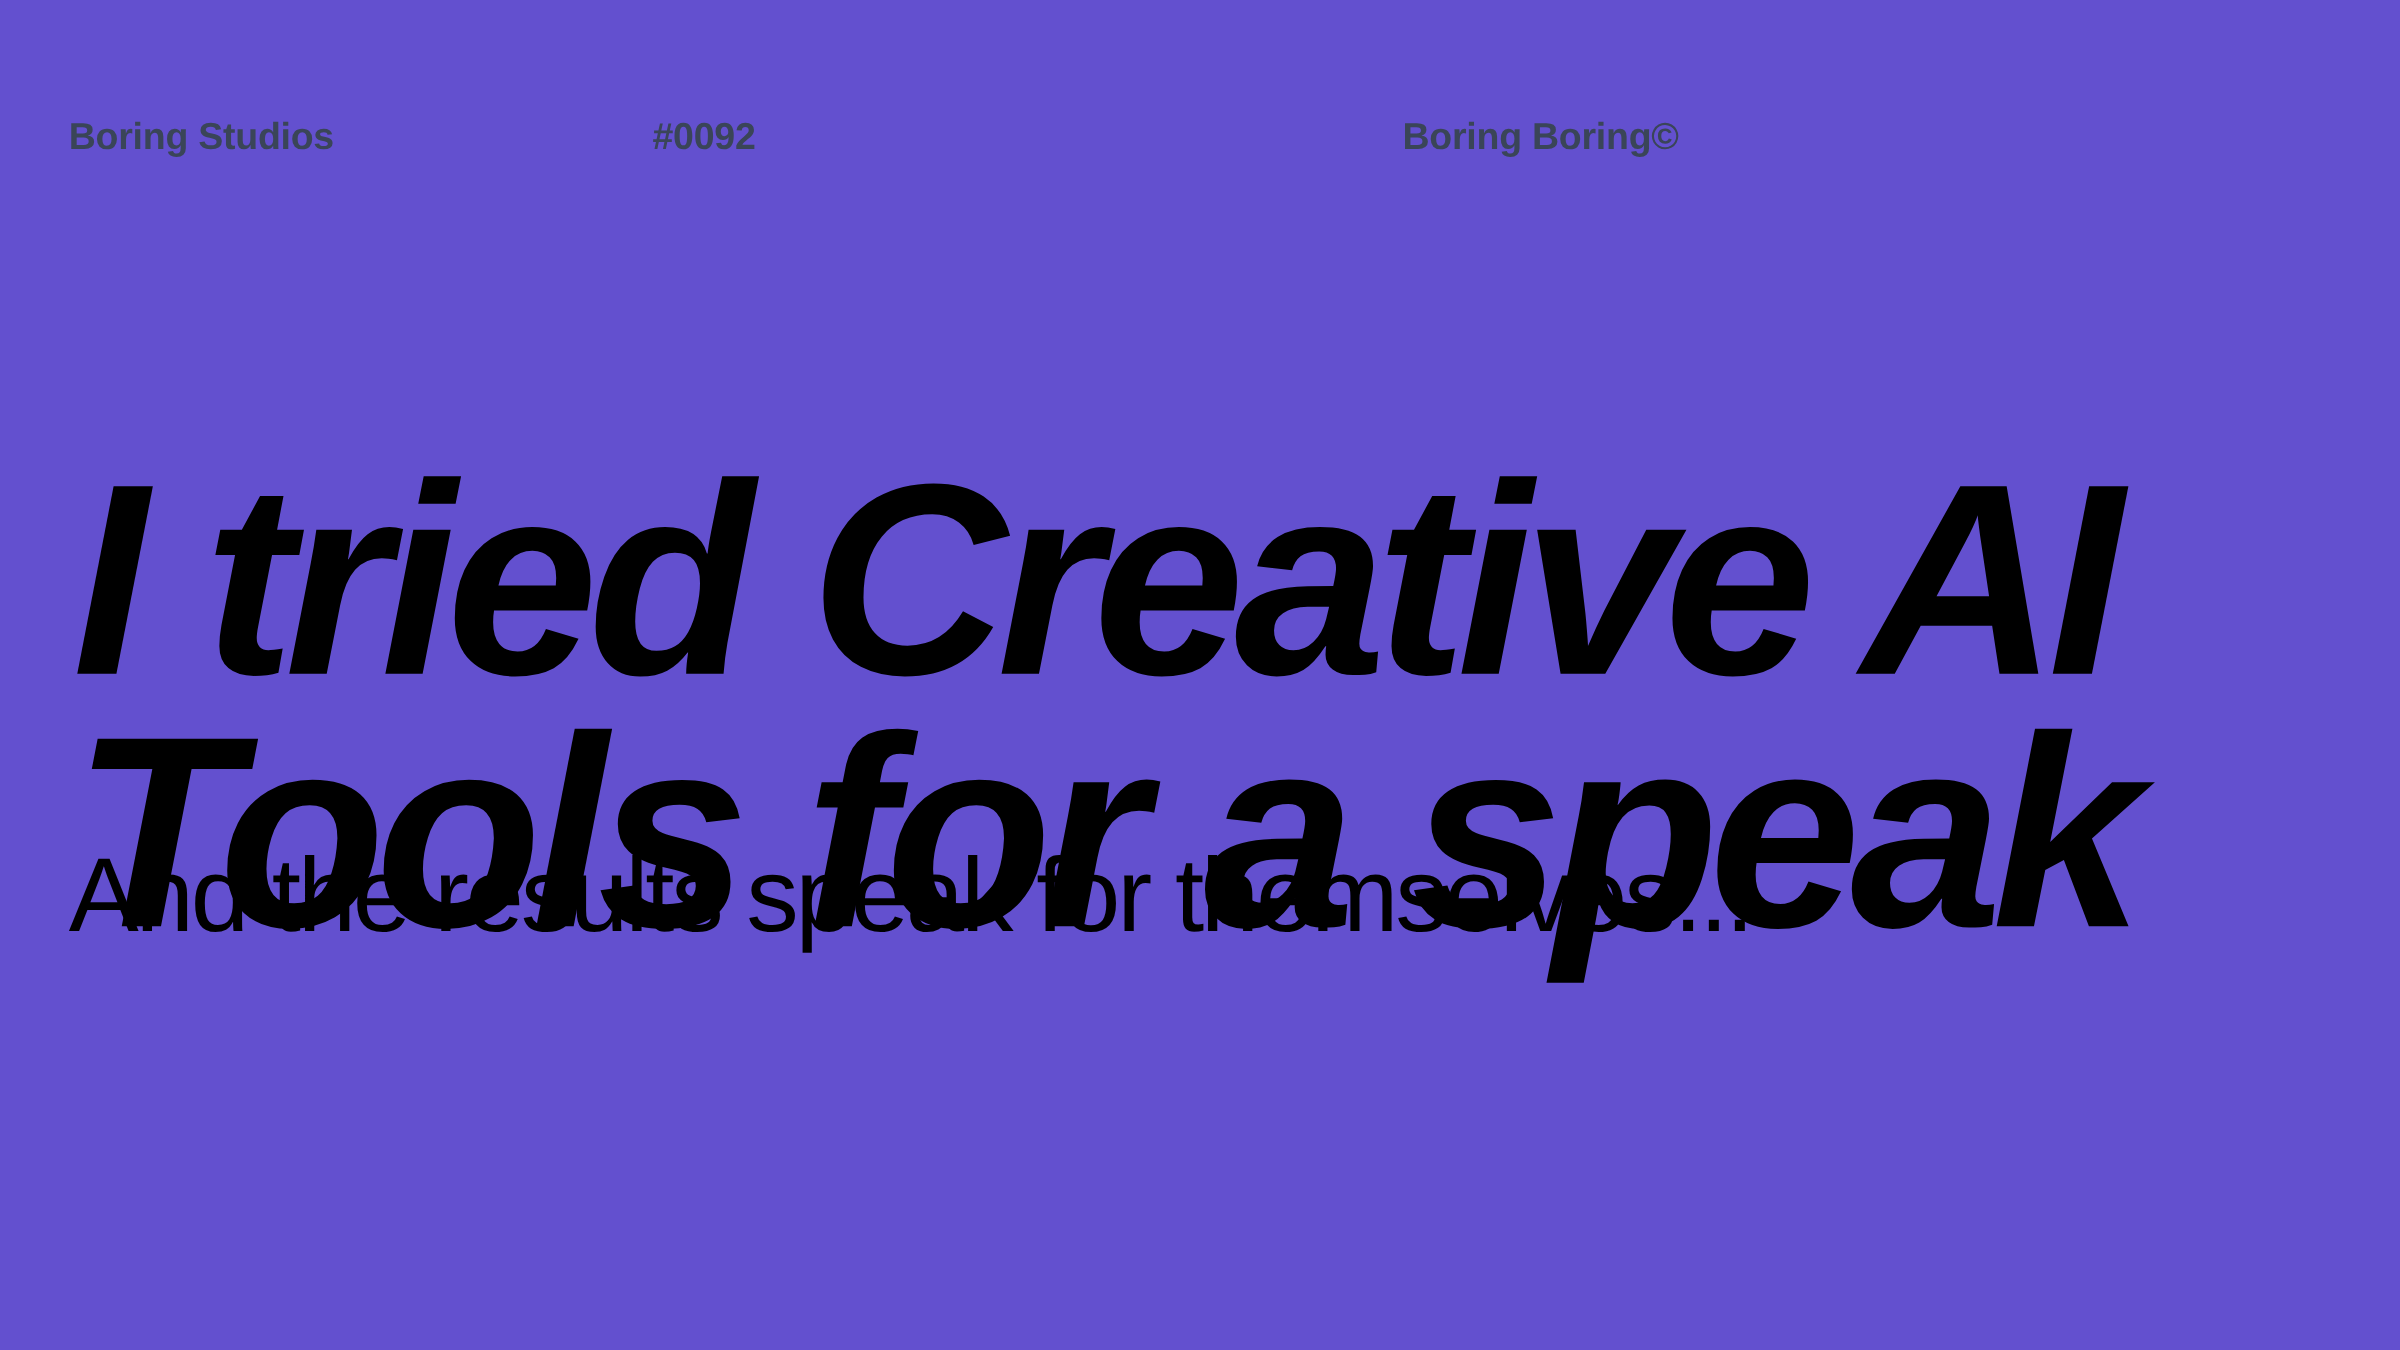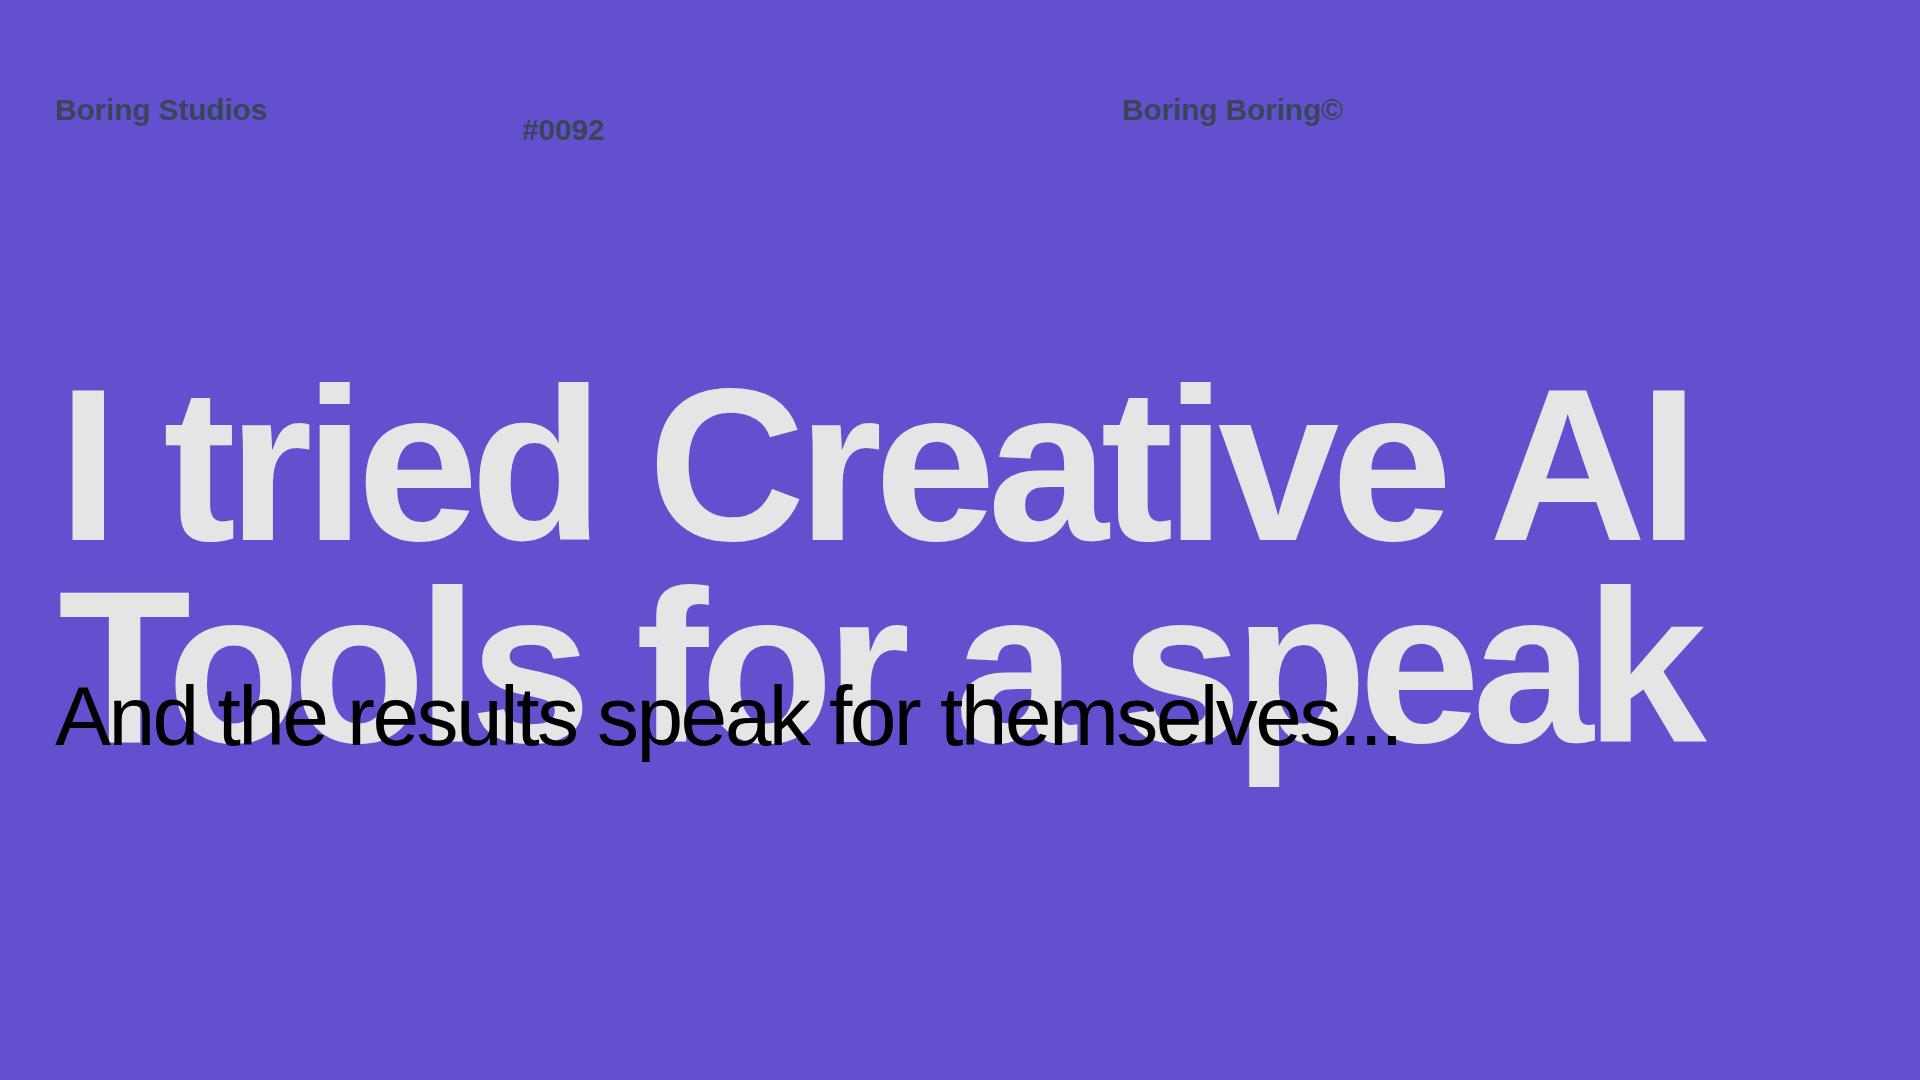--- a/index.html
+++ b/index.html
@@ -93,25 +93,25 @@
     height: 290px;
   }
 </style>
 </head>
 <body style="background: rgb(99, 80, 207);">
 
 <div id="slide" style="background: rgb(99, 80, 207);">
 
   <div id="meta-header">
     <div id="meta-studio" class="meta-item" style="color: rgb(58, 69, 88);">Boring Studios</div>
-    <div id="meta-issue-no" class="meta-item" style="color: rgb(58, 69, 88); margin-top: 20px;">#0092</div>
+    <div id="meta-issue-no" class="meta-item" style="color: rgb(58, 69, 88);">#0092</div>
     <div id="meta-brand" class="meta-item" style="color: rgb(58, 69, 88);">Boring Boring©</div>
   </div>
 
-  <h1 id="headline" style="color: #e5e5e5;">
+  <h1 id="headline" style="color: #000000; font-style: italic;">
     <span class="headline-line">I tried Creative AI</span>
     <span class="headline-line">Tools for a speak</span>
   </h1>
 
   <div id="subtitle" style="color: #000000;">And the results speak for themselves...</div>
 
   <div id="canvas-space"></div>
 
 </div>
 

